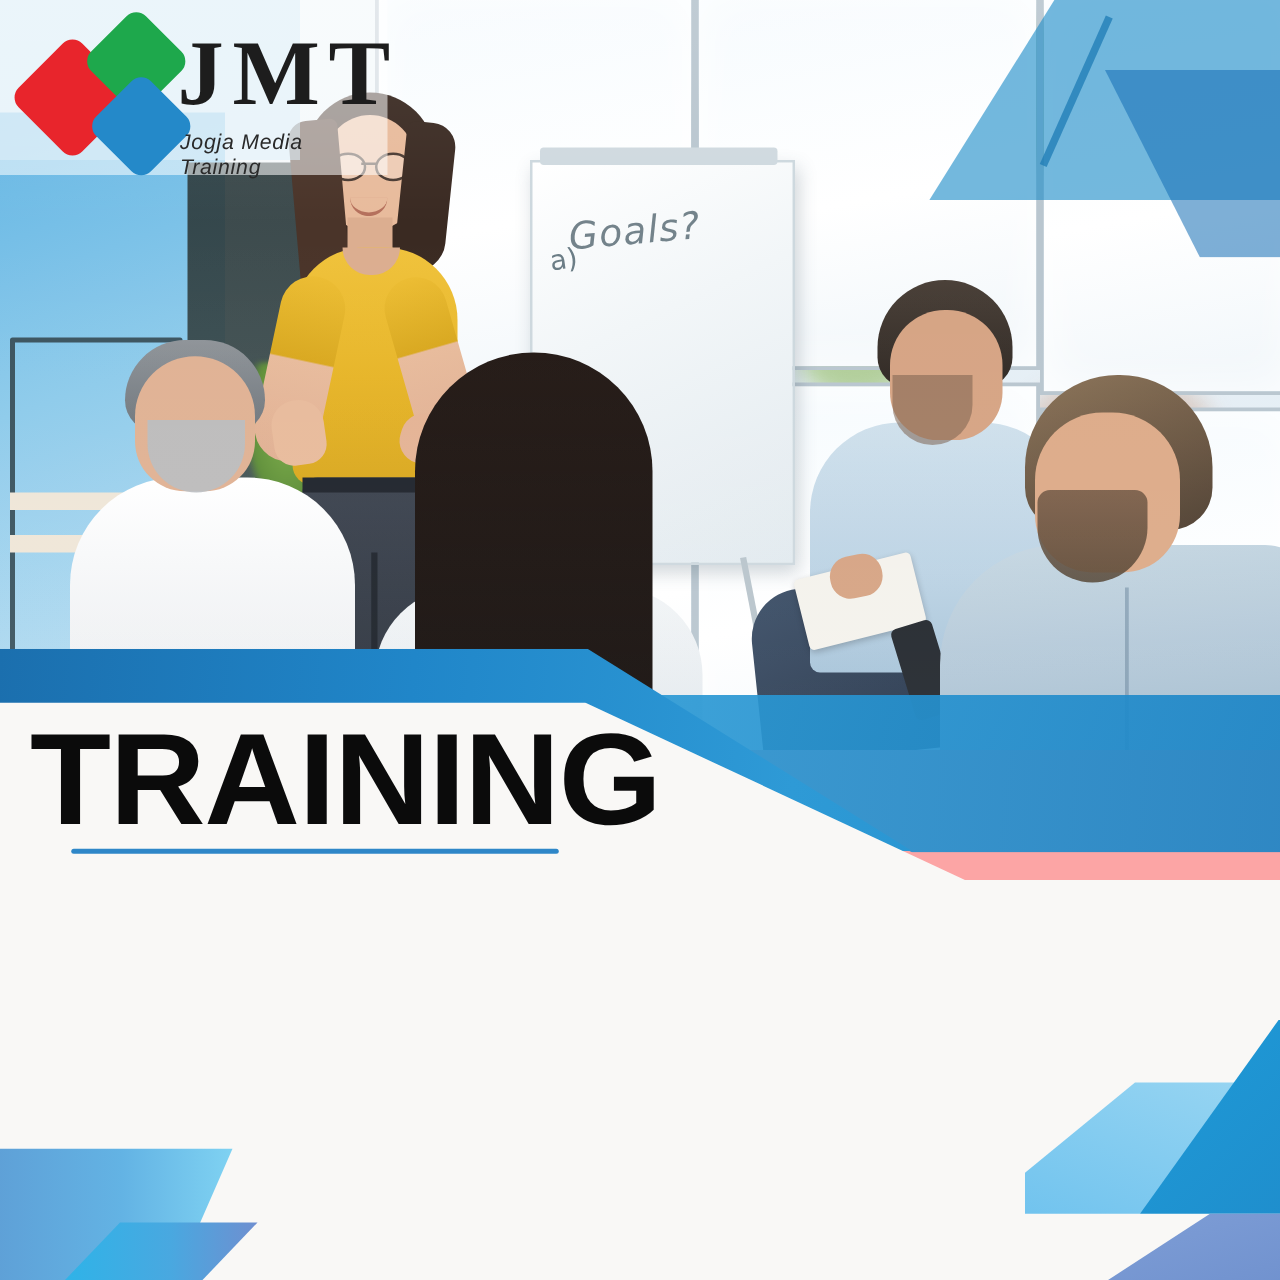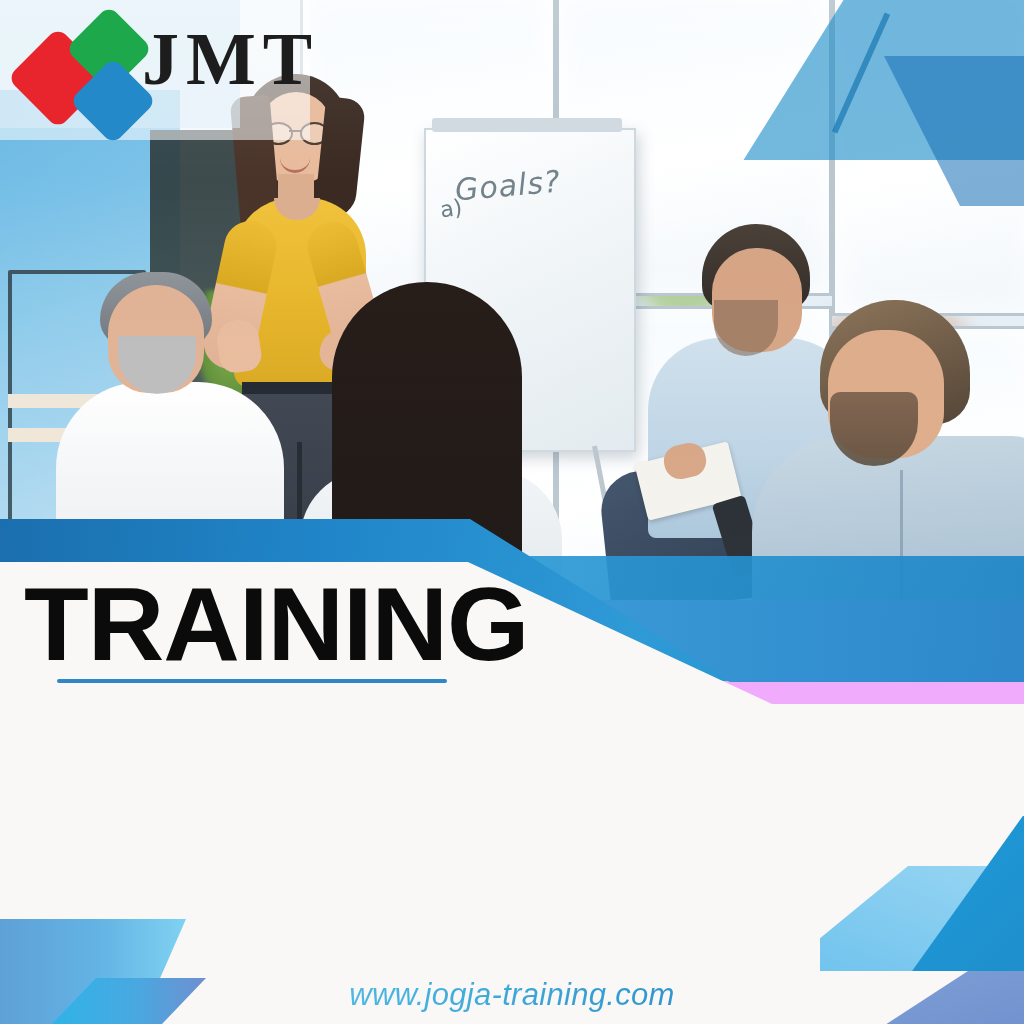--- a/index.html
+++ b/index.html
@@ -10,21 +10,21 @@
   }
   body {
     font-family: "Liberation Sans", sans-serif;
   }
 
   .poster {
     position: relative;
     width: 1024px;
     height: 1024px;
     overflow: hidden;
-    background: #f0abfc;
+    background: #fca5a5;
   }
 
   
   .photo {
     position: absolute;
     left: 0; top: 0;
     width: 1024px;
     height: 600px;
     overflow: hidden;
     background: #cfe0ea;
@@ -532,20 +532,20 @@
     <polygon points="-40,155 88,50 220,50 92,155" fill="url(#brg1)"></polygon>
     <polygon points="92,155 210,-10 260,-10 260,155" fill="url(#brg2)"></polygon>
     <polygon points="48,220 148,155 260,155 260,220" fill="url(#brg3)"></polygon>
   </svg>
 
   <div class="logo">
     <div class="dia red"></div>
     <div class="dia green"></div>
     <div class="dia blue"></div>
     <div class="logo-jmt">JMT</div>
+    <div class="logo-sub">Jogja Media Training</div>
   </div>
 
   <div class="title">TRAINING</div>
   <div class="title-rule"></div>
 
-  <div class="website">www.jogja-training.com</div>
 
 </div>
 
 </body></html>

